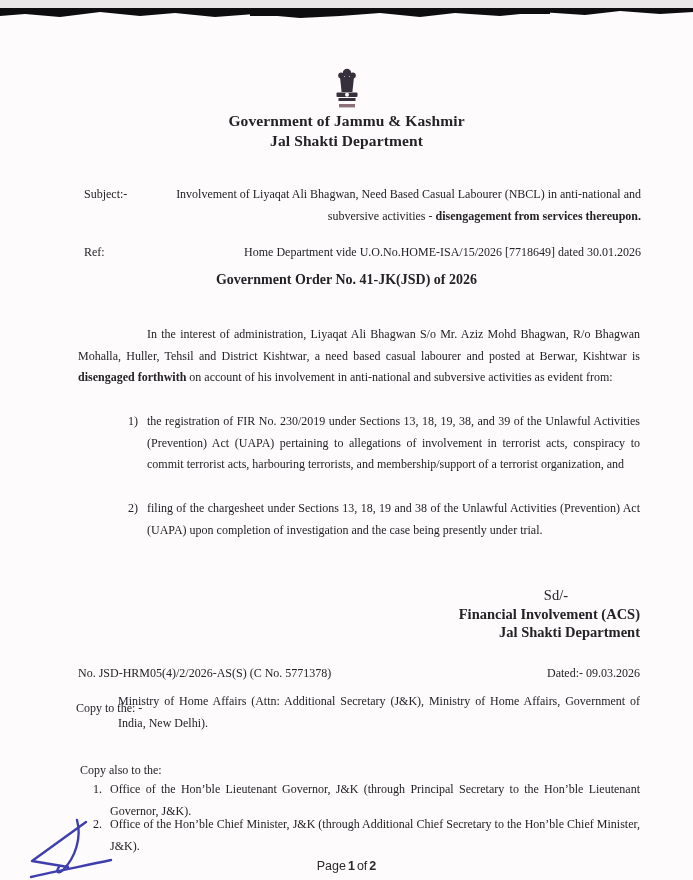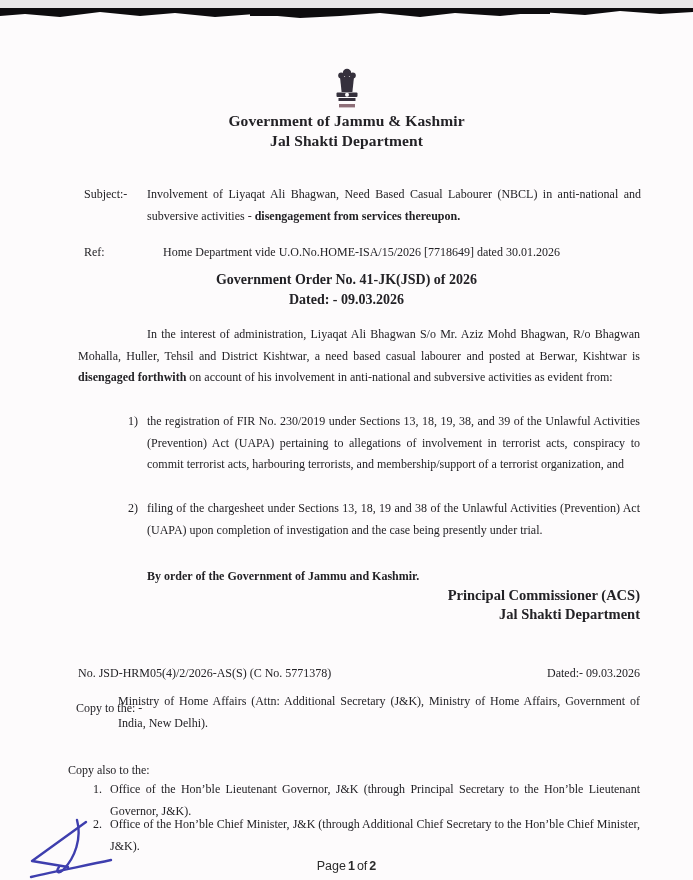--- a/index.html
+++ b/index.html
@@ -19,45 +19,45 @@
   .justify{text-align:justify;}
 
   #scan-strip{position:absolute;top:0;left:0;display:block;}
 
   .emblem-wrap{top:59px;left:0;width:100%;text-align:center;}
 
   .hdr{top:103px;font-size:15.5px;font-weight:bold;line-height:20px;letter-spacing:.1px;}
 
   .labelled-row{display:flex;left:84px;width:557px;}
   .row-label{flex:0 0 63px;}
-  .row-text{flex:1 1 auto;}
+  .row-text{flex:1 1 auto;text-align:right;}
 
   .subject-row{top:176px;}
-  .ref-row{top:234px;gap:16px;}
+  .ref-row{top:234px;}
 
   .order-head{top:262px;font-size:14px;font-weight:bold;line-height:20px;}
 
   .body-para{top:316px;left:78px;width:562px;text-indent:69px;font-family:Liberation Serif, serif;}
 
   .num-item{display:flex;left:128px;width:512px;}
   .num-item .num{flex:0 0 19px;}
   .num-item .itxt{flex:1 1 auto;}
   .list-1{top:403px;}
   .list-2{top:490px;}
 
   .by-order{top:558px;left:147px;font-weight:bold;}
 
   .sig-block{top:578px;right:53px;text-align:right;font-size:14.5px;line-height:18.5px;}
   .sig-sd{padding-right:72px;}
 
   .file-line{top:655px;left:78px;width:562px;display:flex;justify-content:space-between;}
 
   .copyto-h{top:690px;left:76px;}
   .ministry{top:683px;left:118px;width:522px;}
-  .copyalso-h{top:752px;left:68px;}
+  .copyalso-h{top:752px;left:80px;}
   .ca-item{left:93px;width:547px;}
   .ca-item .num{flex:0 0 17px;}
   .ca-1{top:771px;}
   .ca-2{top:806px;}
 
   .squiggle{top:808px;left:12px;}
 
   .footer{top:851px;font-family:"Liberation Sans", sans-serif;font-size:12.5px;color:#2a2a2a;}
   .footer .n{font-weight:bold;}
   .footer span{padding:0 1px;}
@@ -98,38 +98,37 @@
     <div class="row-text justify"><span>Involvement of Liyaqat Ali Bhagwan, Need Based Casual Labourer (NBCL) in anti-national and subversive activities - </span><span class="bold">disengagement from services thereupon.</span></div>
   </div>
 
   <div class="abs labelled-row ref-row txt">
     <div class="row-label">Ref:</div>
     <div class="row-text">Home Department vide U.O.No.HOME-ISA/15/2026 [7718649] dated 30.01.2026</div>
   </div>
 
   <div class="abs center order-head">
     <div>Government Order No. 41-JK(JSD) of 2026</div>
-    <div>Dated: - 09.03.2026</div>
   </div>
 
   <div class="abs body-para txt justify"><span>In the interest of administration, Liyaqat Ali Bhagwan S/o Mr. Aziz Mohd Bhagwan, R/o Bhagwan Mohalla, Huller, Tehsil and District Kishtwar, a need based casual labourer and posted at Berwar, Kishtwar is </span><span class="bold">disengaged forthwith</span><span> on account of his involvement in anti-national and subversive activities as evident from:</span></div>
 
   <div class="abs num-item list-1 txt">
     <div class="num">1)</div>
     <div class="itxt justify">the registration of FIR No. 230/2019 under Sections 13, 18, 19, 38, and 39 of the Unlawful Activities (Prevention) Act (UAPA) pertaining to allegations of involvement in terrorist acts, conspiracy to commit terrorist acts, harbouring terrorists, and membership/support of a terrorist organization, and</div>
   </div>
   <div class="abs num-item list-2 txt">
     <div class="num">2)</div>
     <div class="itxt justify">filing of the chargesheet under Sections 13, 18, 19 and 38 of the Unlawful Activities (Prevention) Act (UAPA) upon completion of investigation and the case being presently under trial.</div>
   </div>
 
-  <div class="abs by-order txt">By order of the Government of Jammu and Kashmir.</div>
 
   <div class="abs sig-block">
-    <div class="bold">Principal Commissioner (ACS)</div>
+    <div class="sig-sd">Sd/-</div>
+    <div class="bold">Financial Involvement (ACS)</div>
     <div class="bold">Jal Shakti Department</div>
   </div>
 
   <div class="abs file-line txt">
     <div>No. JSD-HRM05(4)/2/2026-AS(S) (C No. 5771378)</div>
     <div>Dated:- 09.03.2026</div>
   </div>
 
   <div class="abs copyto-h txt">Copy to the: -</div>
   <div class="abs ministry txt justify">Ministry of Home Affairs (Attn: Additional Secretary (J&amp;K), Ministry of Home Affairs, Government of India, New Delhi).</div>

